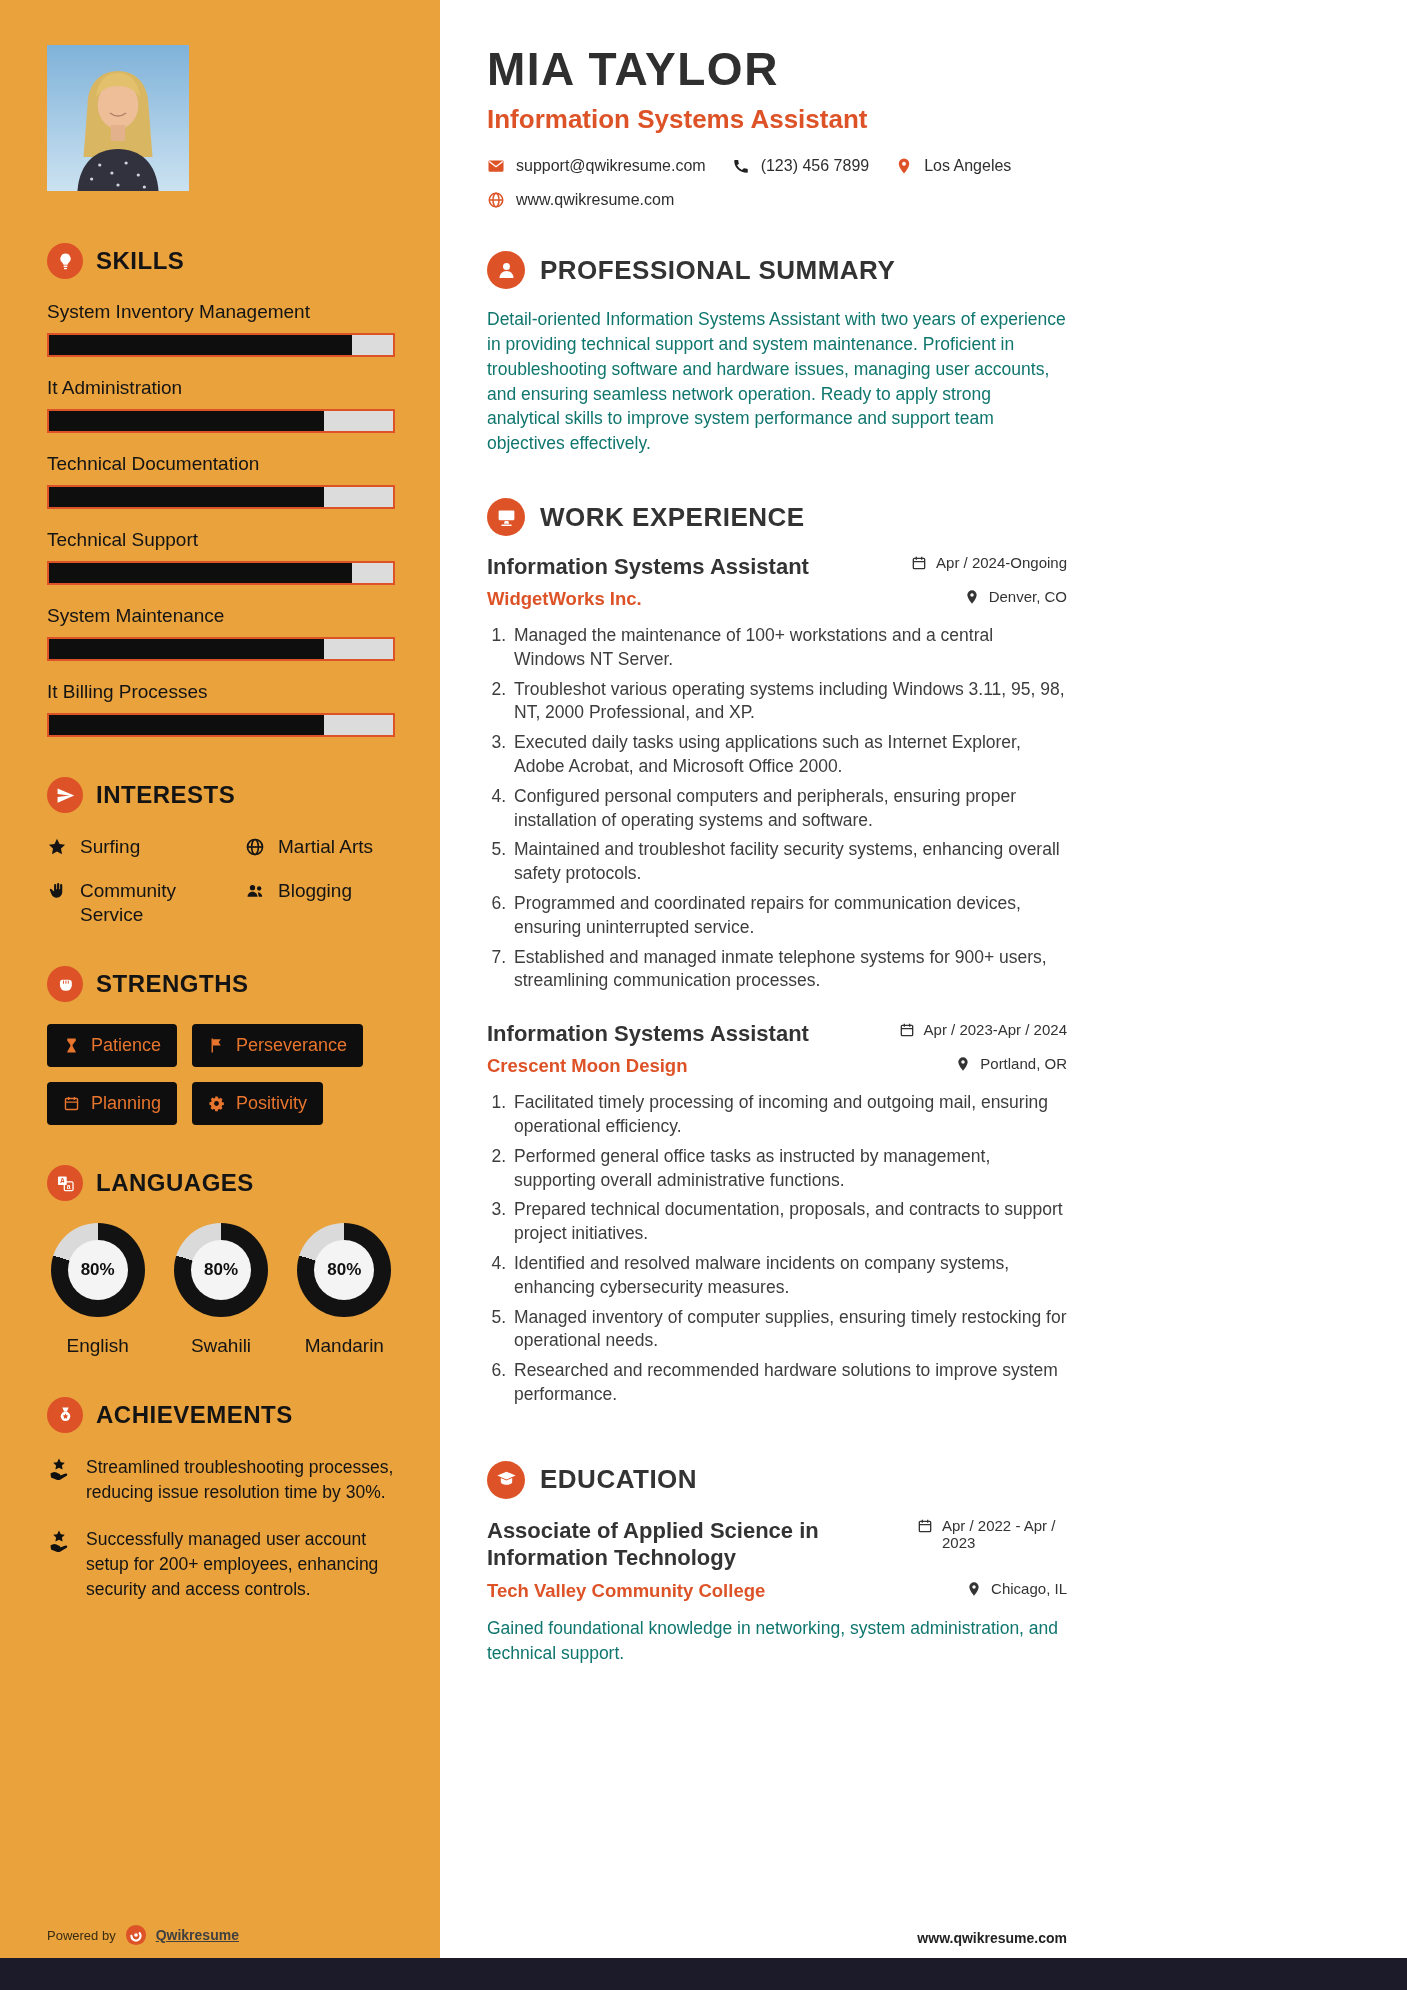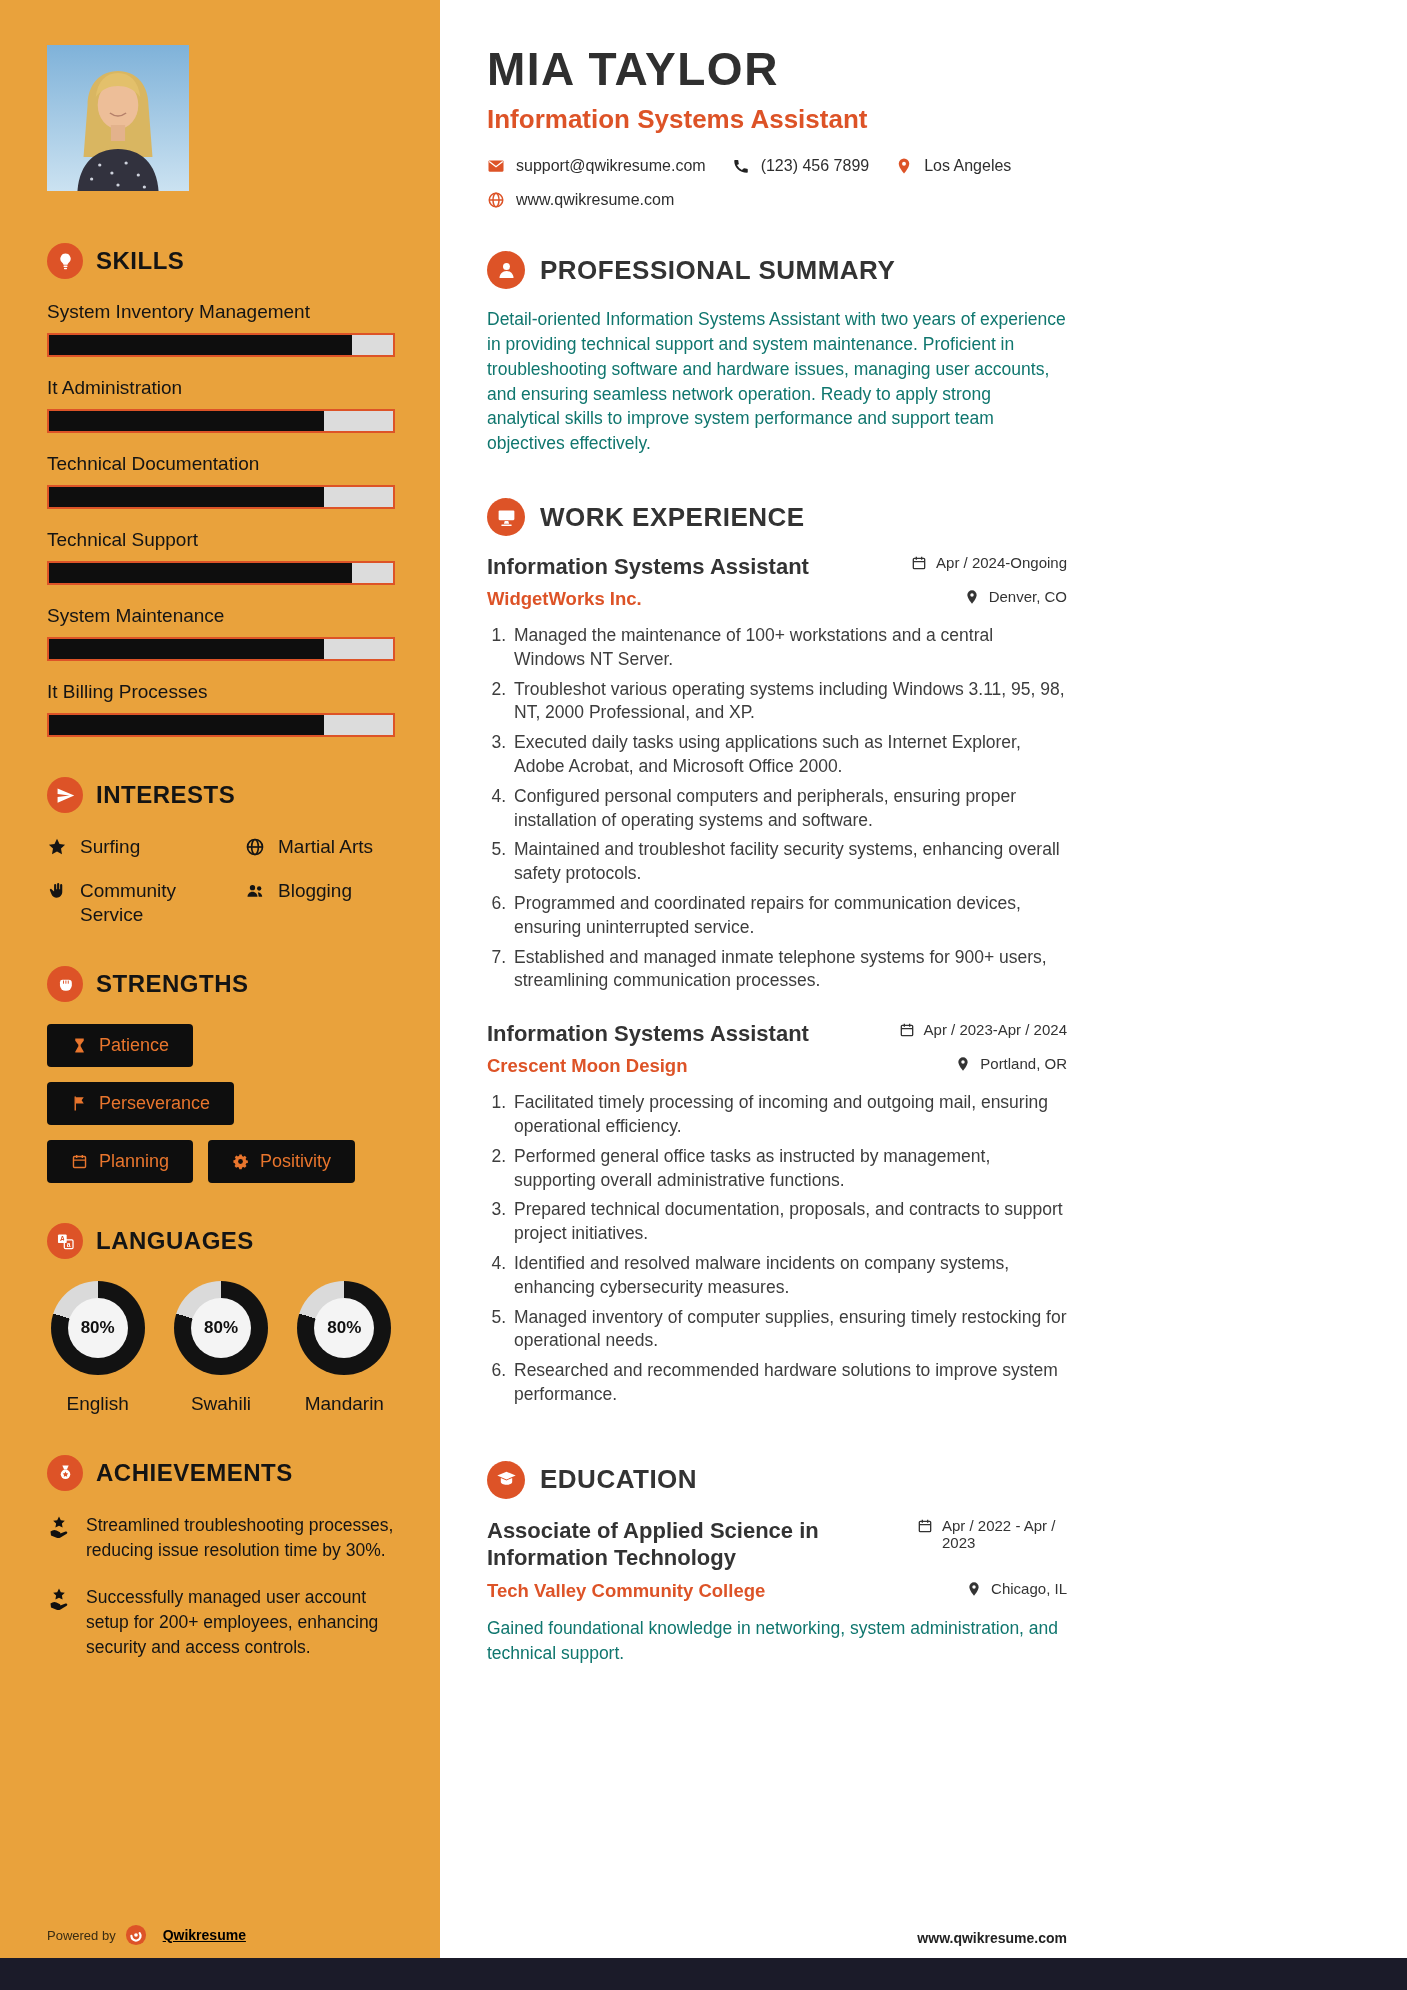--- a/index.html
+++ b/index.html
@@ -24,38 +24,38 @@
   .skill-fill { height:100%; background:#0E0E0E; }
 
   .interest-grid { display:grid; grid-template-columns:176px 1fr; gap:20px 22px; }
   .interest { display:flex; gap:13px; font-size:19px; color:#141414; align-items:flex-start; line-height:1.25; }
   .ic { display:inline-flex; }
   .ic svg { width:100%; height:100%; display:block; }
   .interest .ic { width:20px; height:20px; flex:0 0 20px; margin-top:2px; color:#141414; }
 
   .pill-wrap { display:flex; flex-wrap:wrap; gap:15px; }
   .pill { display:flex; align-items:center; gap:11px; background:#0E0E0E; color:#E8752D;
-          padding:11px 24px; border-radius:4px; font-size:18px; }
+          padding:11px 16px; border-radius:4px; font-size:18px; }
   .pill .ic { width:17px; height:17px; flex:0 0 17px; color:#E8752D; }
 
   .lang-row { display:flex; gap:22px; }
   .lang { width:102px; text-align:center; }
   .donut { width:94px; height:94px; border-radius:50%; display:flex; align-items:center; justify-content:center; margin:0 auto; }
   .donut-hole { width:60px; height:60px; border-radius:50%; background:#F4F4F4; display:flex;
                 align-items:center; justify-content:center; font-weight:bold; font-size:17px; color:#101010; }
   .lang-label { margin-top:18px; font-size:19px; color:#141414; }
 
   .ach { display:flex; gap:15px; margin-bottom:22px; font-size:17.5px; line-height:1.42; color:#141414; }
   .ach .ic { width:24px; height:24px; flex:0 0 24px; margin-top:2px; color:#101010; }
 
   .powered { position:absolute; left:47px; bottom:44px; display:flex; align-items:center; gap:9px;
              font-size:13px; color:#3A2C12; }
   .powered .logo { width:22px; height:22px; }
   .powered .logo svg { width:100%; height:100%; display:block; }
-  .powered a { color:#000000; font-size:14px; text-decoration:underline; font-weight:bold; cursor:pointer;margin-left:7px; }
+  .powered a { color:#404040; font-size:14px; text-decoration:underline; font-weight:bold; cursor:pointer; }
 
   
   .main { flex:1; padding:42px 0 0 47px; position:relative; }
   .content { width:580px; }
   h1.name { font-size:46px; font-weight:800; color:#2F2F2F; letter-spacing:1.5px; }
   .job-title { font-size:26px; color:#DD5327; font-weight:bold; margin:8px 0 22px; }
   .contact-row { display:flex; gap:26px; margin-bottom:16px; flex-wrap:wrap; }
   .contact-item { display:flex; align-items:center; gap:11px; font-size:16px; color:#2E2E2E; }
   .contact-item .ic { width:18px; height:18px; flex:0 0 18px; color:#DD5327; }
   .contact-item .ic.dark { color:#222222; }

